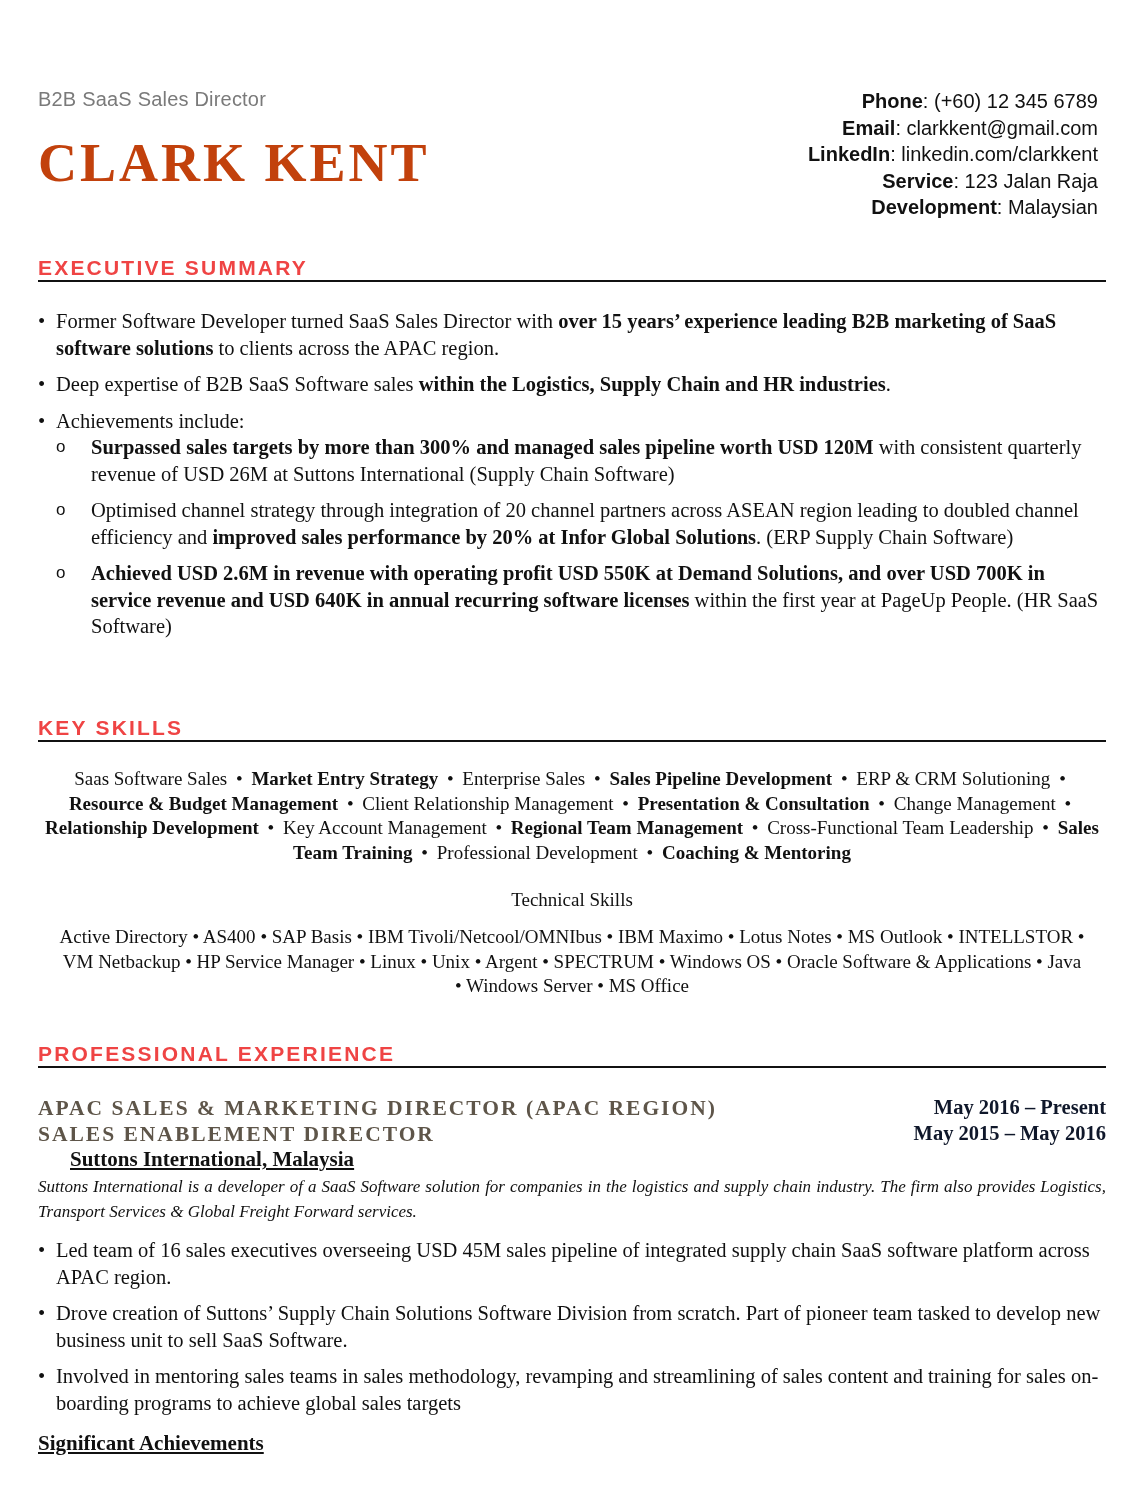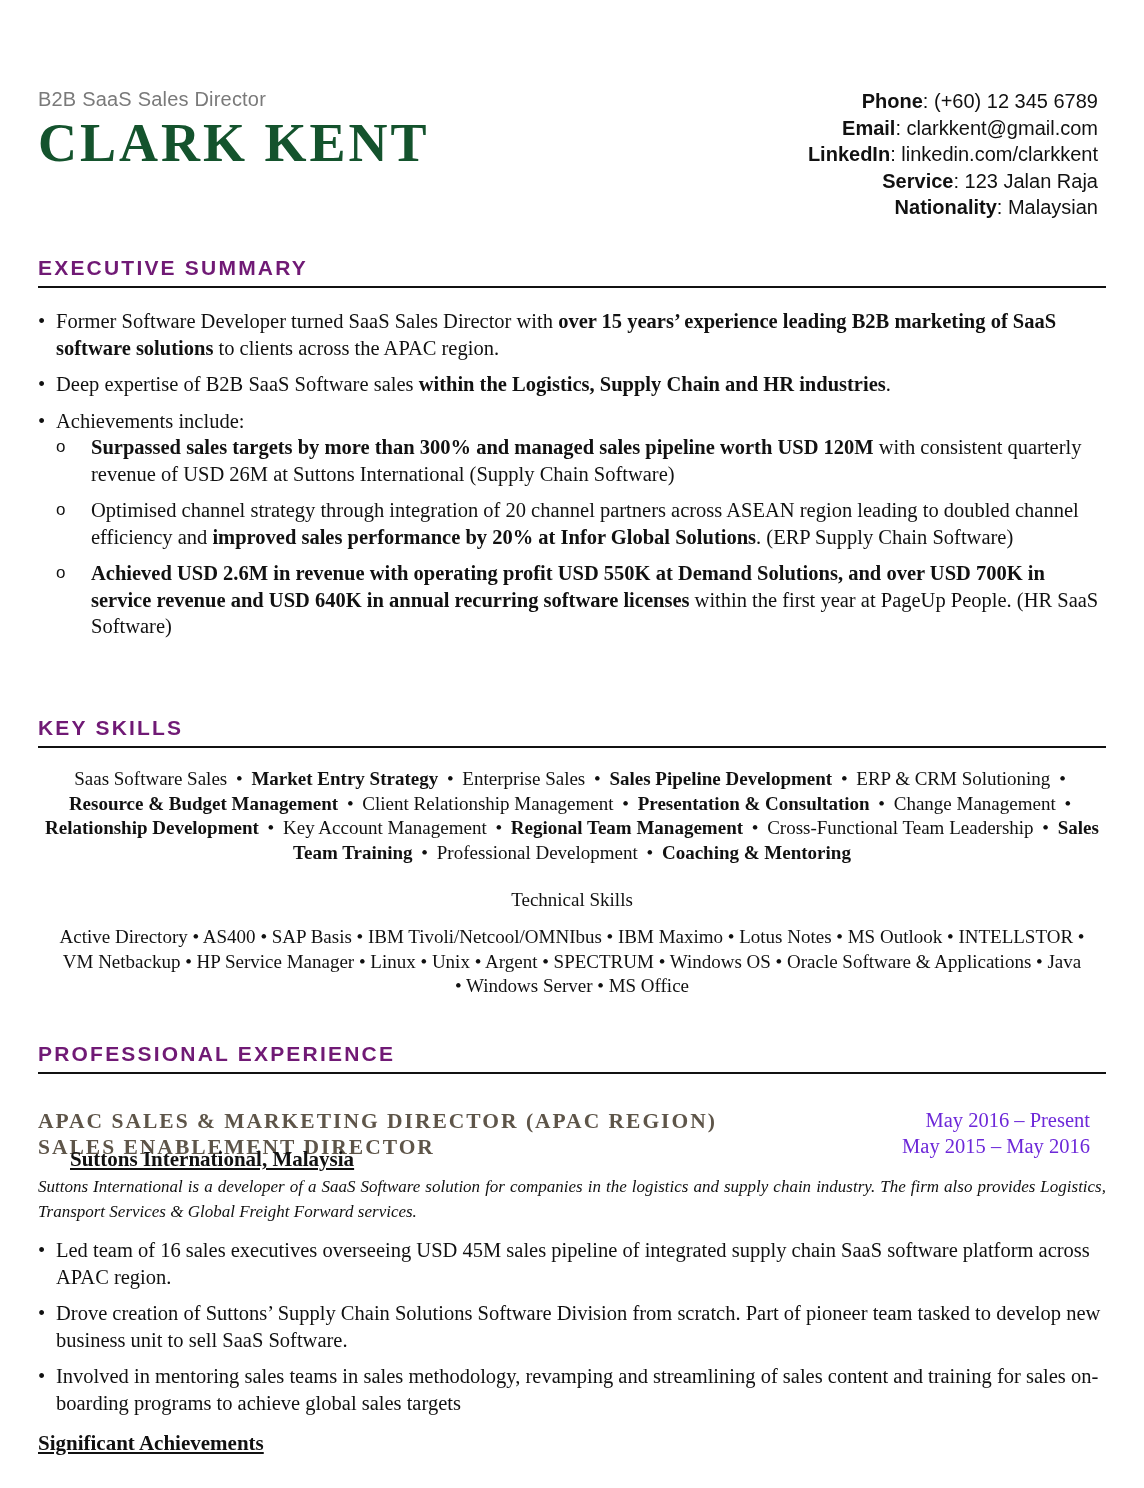--- a/index.html
+++ b/index.html
@@ -4,62 +4,62 @@
 <style>
   * { box-sizing: border-box; margin: 0; padding: 0; }
   html, body { width: 1144px; height: 1488px; background: #ffffff; overflow: hidden; }
   body { position: relative; color: #111; font-family: "Liberation Serif", serif; }
 
   .page { position: absolute; left: 38px; top: 0; width: 1068px; }
 
   
   .header { position: relative; height: 220px; margin-top: 20px; }
   .subtitle { position: absolute; left: 0; top: 68px; font-family: "Liberation Sans", sans-serif; font-size: 20px; color: #7a7a7a; letter-spacing: 0.2px; }
-  .name { position: absolute; left: 0; top: 92px; font-family: "Liberation Serif", serif; font-weight: bold; font-size: 54px; letter-spacing: 3px; color: #14532d; }
+  .name { position: absolute; left: 0; top: 112px; font-family: "Liberation Serif", serif; font-weight: bold; font-size: 54px; letter-spacing: 3px; color: #c2410c; }
   .contact { position: absolute; right: 8px; top: 68px; text-align: right; font-family: "Liberation Sans", sans-serif; font-size: 20px; line-height: 26.5px; color: #111; }
   .contact .row b { font-weight: bold; }
 
   
-  .section-title { position: absolute; left: 0; width: 1068px; font-family: "Liberation Sans", sans-serif; font-weight: bold; font-size: 21px; letter-spacing: 2.2px; color: #701a75; padding-bottom: 6px; border-bottom: 2.5px solid #111; }
+  .section-title { position: absolute; left: 0; width: 1068px; font-family: "Liberation Sans", sans-serif; font-weight: bold; font-size: 21px; letter-spacing: 2.2px; color: #ef4444; border-bottom: 2.5px solid #111; }
 
   
   .block { position: absolute; left: 0; width: 1068px; font-size: 20.5px; line-height: 26.5px; }
   .bullet { position: relative; padding-left: 18px; margin-bottom: 10px; }
   .bullet::before { content: "\2022"; position: absolute; left: 0; top: 0; }
   .subbullet { position: relative; padding-left: 53px; margin-bottom: 10px; }
   .subbullet .marker { position: absolute; left: 18px; top: 0; font-family: "Liberation Sans", sans-serif; font-size: 17px; }
   b.s { font-weight: bold; }
 
   
   .skills { position: absolute; left: 0; width: 1068px; text-align: center; font-size: 19px; line-height: 24.5px; }
   .skills .sep { margin: 0 4px; }
   .tech-title { position: absolute; left: 0; width: 1068px; text-align: center; font-weight: normal; font-size: 19px; }
 
   
-  .job-row { position: absolute; left: 0; width: 1068px; height: 26px; margin-top: 13px; }
+  .job-row { position: absolute; left: 0; width: 1068px; height: 26px; }
   .job-title { position: absolute; left: 0; top: 0; font-family: "Liberation Serif", serif; font-weight: bold; font-size: 21.5px; letter-spacing: 2px; color: #5e5549; }
-  .job-date { position: absolute; right: 16px; top: 0; font-weight: normal; font-size: 20.5px; color: #6d28d9; }
+  .job-date { position: absolute; right: 0; top: 0; font-weight: bold; font-size: 20.5px; color: #0f172a; }
   .company { position: absolute; left: 0; font-weight: bold; font-size: 21px; text-decoration: underline; }
   .company-desc { position: absolute; left: 0; width: 1068px; font-style: italic; font-size: 17px; line-height: 25px; text-align: justify; }
   .sig { position: absolute; left: 0; font-weight: bold; font-size: 21px; text-decoration: underline; }
 </style>
 </head>
 <body>
 
 <div class="page">
 
   <div class="header">
     <div class="subtitle">B2B SaaS Sales Director</div>
     <div class="name">CLARK KENT</div>
     <div class="contact">
       <div class="row"><b>Phone</b>: <span>(+60) 12 345 6789</span></div>
       <div class="row"><b>Email</b>: <span>clarkkent@gmail.com</span></div>
       <div class="row"><b>LinkedIn</b>: <span>linkedin.com/clarkkent</span></div>
       <div class="row"><b>Service</b>: <span>123 Jalan Raja</span></div>
-      <div class="row"><b>Nationality</b>: <span>Malaysian</span></div>
+      <div class="row"><b>Development</b>: <span>Malaysian</span></div>
     </div>
   </div>
 
   <div class="section-title" style="top:256px;">EXECUTIVE SUMMARY</div>
 
   <div class="block" style="top:308px;">
     <div class="bullet"><span>Former Software Developer turned SaaS Sales Director with </span><b class="s">over 15 years’ experience leading B2B marketing of SaaS software solutions</b><span> to clients across the APAC region.</span></div>
     <div class="bullet"><span>Deep expertise of B2B SaaS Software sales </span><b class="s">within the Logistics, Supply Chain and HR industries</b><span>.</span></div>
     <div class="bullet" style="margin-bottom:0;"><span>Achievements include:</span></div>
     <div class="subbullet"><span class="marker">o</span><b class="s">Surpassed sales targets by more than 300% and managed sales pipeline worth USD 120M</b><span> with consistent quarterly revenue of USD 26M at Suttons International (Supply Chain Software)</span></div>

